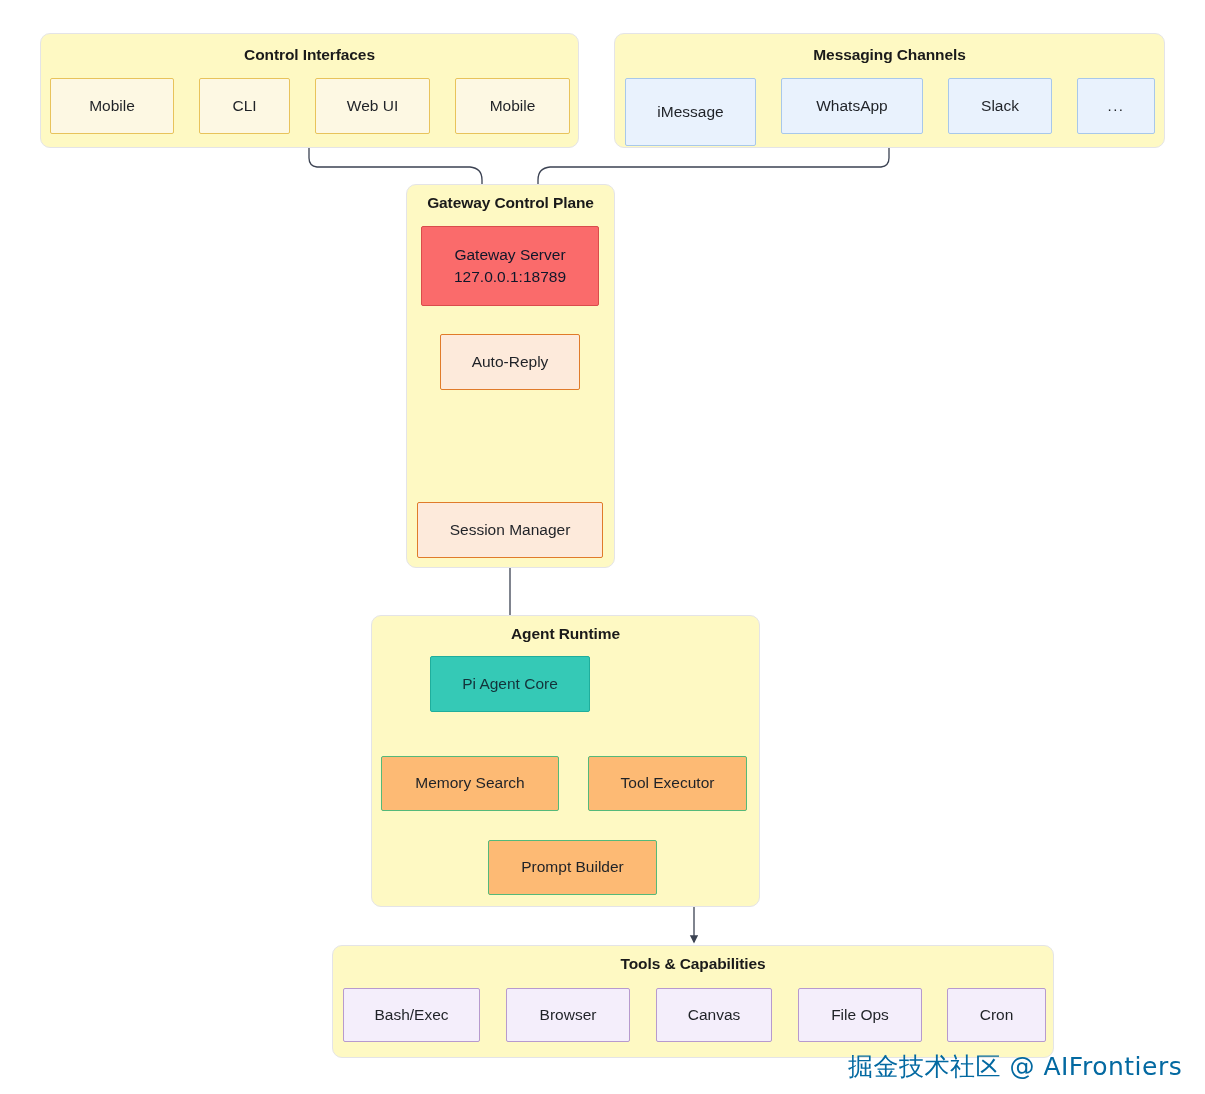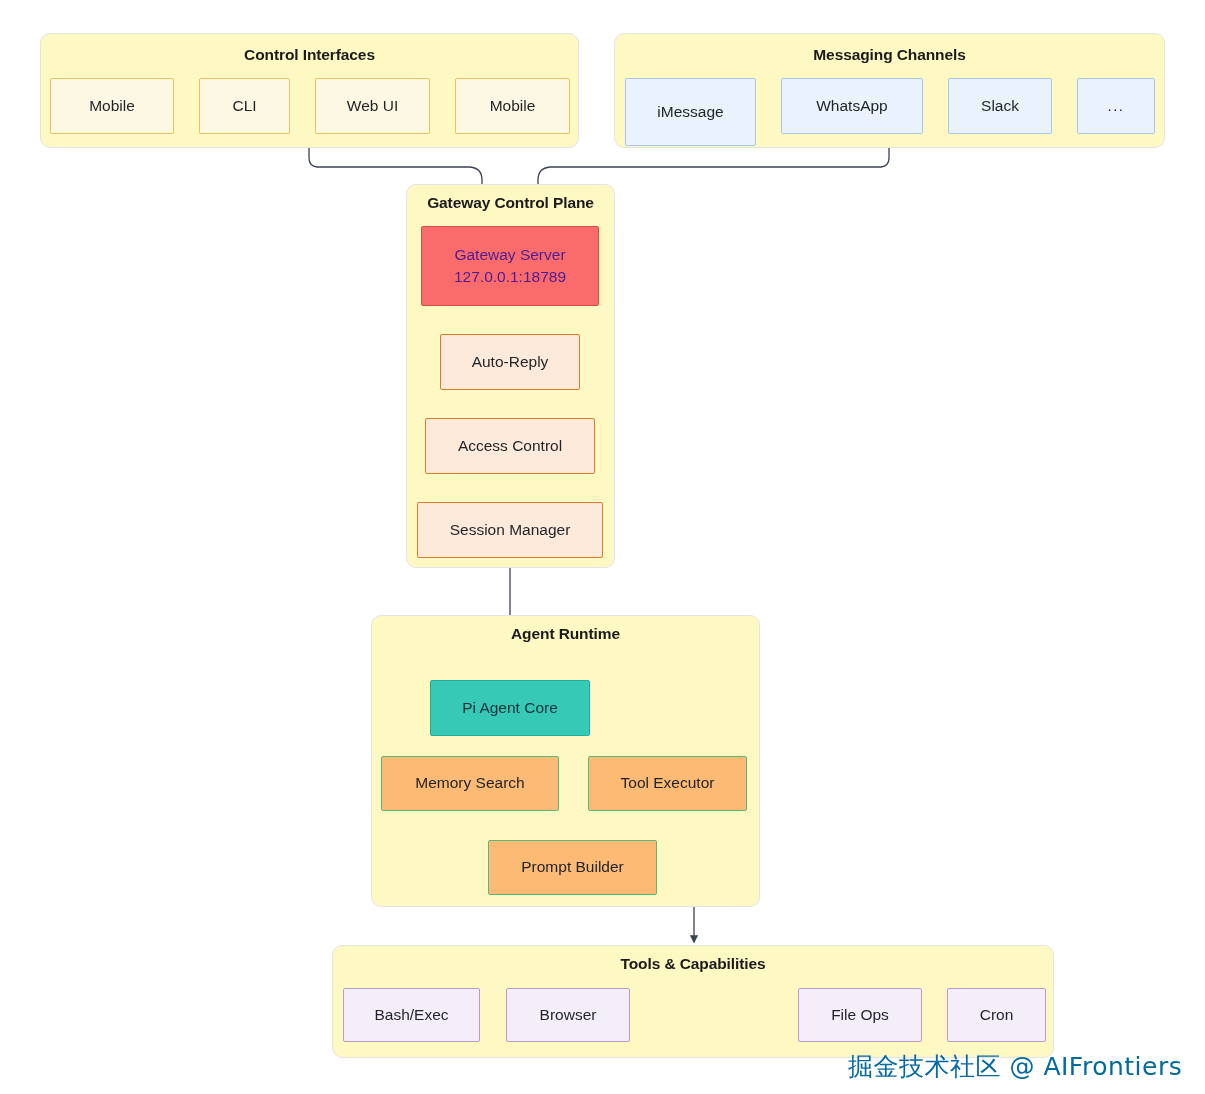--- a/index.html
+++ b/index.html
@@ -55,23 +55,23 @@
     font-size: 15.5px;
     color: #1f2227;
     line-height: 1.45;
     text-align: center;
   }
   .node .ln { display: block; }
 
   
   .n-yellow { background: #fdf8e3; border: 1.6px solid #e8c35b; }
   .n-blue   { background: #e9f2fd; border: 1.6px solid #a8c8ea; }
-  .n-red    { background: #fa6b6b; border: 1.6px solid #d94c4c; color: #4c1d95; }
+  .n-red    { background: #fa6b6b; border: 1.6px solid #d94c4c; color: #0f172a; }
   .n-orange { background: #fdeadb; border: 1.6px solid #e07b2a; }
-  .n-teal   { background: #35c9b6; border: 1.6px solid #1fae9c; color: #13333a; margin-top: 24px; }
+  .n-teal   { background: #35c9b6; border: 1.6px solid #1fae9c; color: #13333a; }
   .n-green  { background: #fdba74; border: 1.6px solid #54b97a; }
   .n-purple { background: #f4eefb; border: 1.6px solid #b79ace; }
 
   .dots { letter-spacing: 1.5px; font-size: 15px; }
 
   #watermark {
     position: absolute;
     font-size: 25px;
     color: #0369a1;
     font-family: "DejaVu Sans", sans-serif;
@@ -154,23 +154,20 @@
   <div class="group" style="left:406px; top:184px; width:209px; height:384px;">
     <div class="group-title" style="top:9px;">Gateway Control Plane</div>
   </div>
   <div class="node n-red" style="left:421px; top:226px; width:178px; height:80px;">
     <span class="ln">Gateway Server</span>
     <span class="ln">127.0.0.1:18789</span>
   </div>
   <div class="node n-orange" style="left:440px; top:334px; width:140px; height:56px;">
     <span class="ln">Auto-Reply</span>
   </div>
-  <div class="node n-orange" style="left:425px; top:418px; width:170px; height:56px;">
-    <span class="ln">Access Control</span>
-  </div>
   <div class="node n-orange" style="left:417px; top:502px; width:186px; height:56px;">
     <span class="ln">Session Manager</span>
   </div>
 
   <div class="group" style="left:371px; top:615px; width:389px; height:292px;">
     <div class="group-title" style="top:9px;">Agent Runtime</div>
   </div>
   <div class="node n-teal" style="left:430px; top:656px; width:160px; height:56px;">
     <span class="ln">Pi Agent Core</span>
   </div>
@@ -186,20 +183,23 @@
 
   <div class="group" style="left:332px; top:945px; width:722px; height:113px;">
     <div class="group-title" style="top:9px;">Tools &amp; Capabilities</div>
   </div>
   <div class="node n-purple" style="left:343px; top:988px; width:137px; height:54px;">
     <span class="ln">Bash/Exec</span>
   </div>
   <div class="node n-purple" style="left:506px; top:988px; width:124px; height:54px;">
     <span class="ln">Browser</span>
   </div>
+  <div class="node n-purple" style="left:656px; top:988px; width:116px; height:54px;">
+    <span class="ln">Canvas</span>
+  </div>
   <div class="node n-purple" style="left:798px; top:988px; width:124px; height:54px;">
     <span class="ln">File Ops</span>
   </div>
   <div class="node n-purple" style="left:947px; top:988px; width:99px; height:54px;">
     <span class="ln">Cron</span>
   </div>
 
   <div id="watermark" style="left:848px; top:1038px;">掘金技术社区 @ AIFrontiers</div>
 
 </div>

